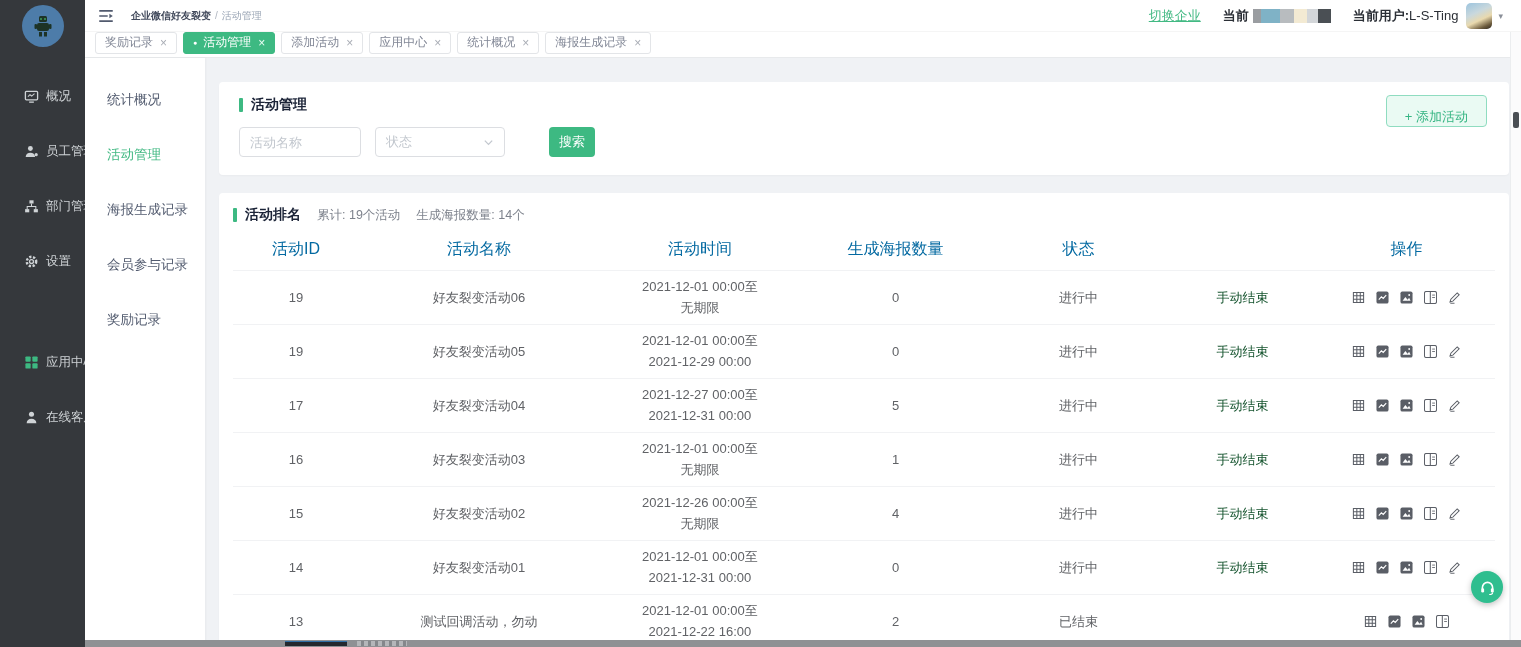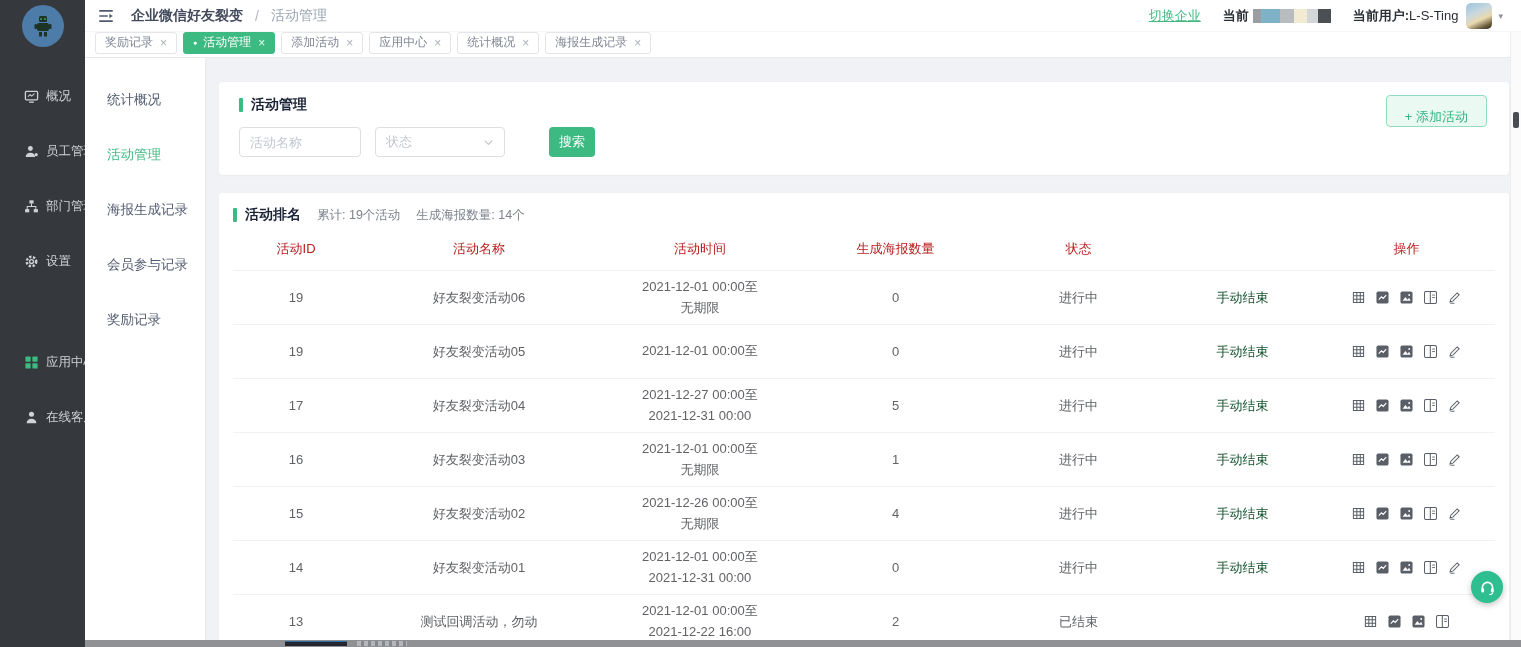--- a/index.html
+++ b/index.html
@@ -16,21 +16,21 @@
   .nav-item .ic { width:15px; height:15px; margin-right:7px; display:inline-flex; }
   .nav-item.first { margin-top:22px; }
   .nav-item.gapped { margin-top:46px; }
 
   
   .layout-main { flex:1; display:flex; flex-direction:column; min-width:0; }
 
   .top-header { height:32px; background:#fff; display:flex; align-items:center; padding:0 18px 0 12px;
                 border-bottom:1px solid #f5f5f5; flex-shrink:0; }
   .collapse-btn { width:18px; height:18px; margin-right:16px; cursor:pointer; display:inline-flex; }
-  .breadcrumb { font-size:14px; color:#515a6e; display:flex; gap:12px; align-items:center; }
+  .breadcrumb { font-size:10px; color:#515a6e; display:flex; gap:4px; align-items:center; }
   .breadcrumb .root { color:#424a5c; font-weight:bold; }
   .breadcrumb .sep { color:#b0b6c0; }
   .breadcrumb .cur { color:#9aa5b5; }
   .header-right { margin-left:auto; display:flex; align-items:center; font-size:13px; color:#333; }
   .switch-company { color:#42b983; text-decoration:underline; cursor:pointer; margin-right:22px; }
   .current-label { font-weight:bold; color:#2b2f36; }
   .redacted { display:inline-flex; height:14px; margin:0 22px 0 4px; }
   .redacted span { display:inline-block; height:100%; }
   .user-label { font-weight:bold; color:#2b2f36; margin-right:0; }
   .user-name { color:#2b2f36; margin-right:8px; }
@@ -71,21 +71,21 @@
             display:flex; align-items:center; padding:0 10px; cursor:pointer; background:#fff; }
   .select-ph { color:#c2c7ce; font-size:13px; flex:1; }
   .btn-primary { height:30px; padding:0 10px; margin-left:44px; background:#3db982; color:#fff; border:none;
                  border-radius:4px; font-size:13px; cursor:pointer; }
   .add-btn { position:absolute; top:13px; right:22px; height:32px; padding:12px 18px; background:#eafaf3;
              border:1px solid #8fdcc0; color:#36b583; border-radius:4px; font-size:13px; cursor:pointer; }
 
   .table-panel { margin-top:18px; padding:13px 14px 0; min-height:440px; }
   .tgrid { display:grid; grid-template-columns:10% 19% 16% 15% 14% 12% 14%; align-items:center;
            text-align:center; }
-  .t-head { height:42px; margin-top:4px; font-size:13px; color:#b91c1c; }
+  .t-head { height:42px; margin-top:4px; font-size:16px; color:#0369a1; }
   .trow { height:54px; border-top:1px solid #f1f2f4; font-size:13px; color:#606266; }
   .tcell-time div { line-height:1.55; }
   .manual-link { color:#14532d; cursor:pointer; font-size:13px; }
   .ops { display:flex; justify-content:center; align-items:center; gap:11px; }
   .ops .op { display:inline-flex; cursor:pointer; }
 
   .support-fab { position:fixed; right:18px; bottom:44px; width:32px; height:32px; border-radius:50%;
                  background:#2fbe8f; box-shadow:0 2px 6px rgba(0,0,0,.25); display:flex; align-items:center;
                  justify-content:center; cursor:pointer; z-index:30; }
 
@@ -331,20 +331,21 @@
                       <path d="M2.5 13.2h4.5" stroke="#5a5e66" stroke-width="1"></path>
                     </svg>
                   </span>
                 </div>
               </div>
               <div class="tgrid trow">
                 <div>19</div>
                 <div>好友裂变活动05</div>
                 <div class="tcell-time">
                   <div>2021-12-01 00:00至</div>
+                  <div>2021-12-29 00:00</div>
                 </div>
                 <div>0</div>
                 <div>进行中</div>
                 <div><span class="manual-link">手动结束</span></div>
                 <div class="ops">
                   <span class="op">
                     <svg width="13" height="13" viewBox="0 0 14 14">
                       <path d="M1.5 1.5h11v11h-11zM1.5 5.2h11M1.5 8.9h11M5.2 1.5v11M8.9 1.5v11" stroke="#5a5e66" stroke-width="1.1" fill="none"></path>
                     </svg>
                   </span>

